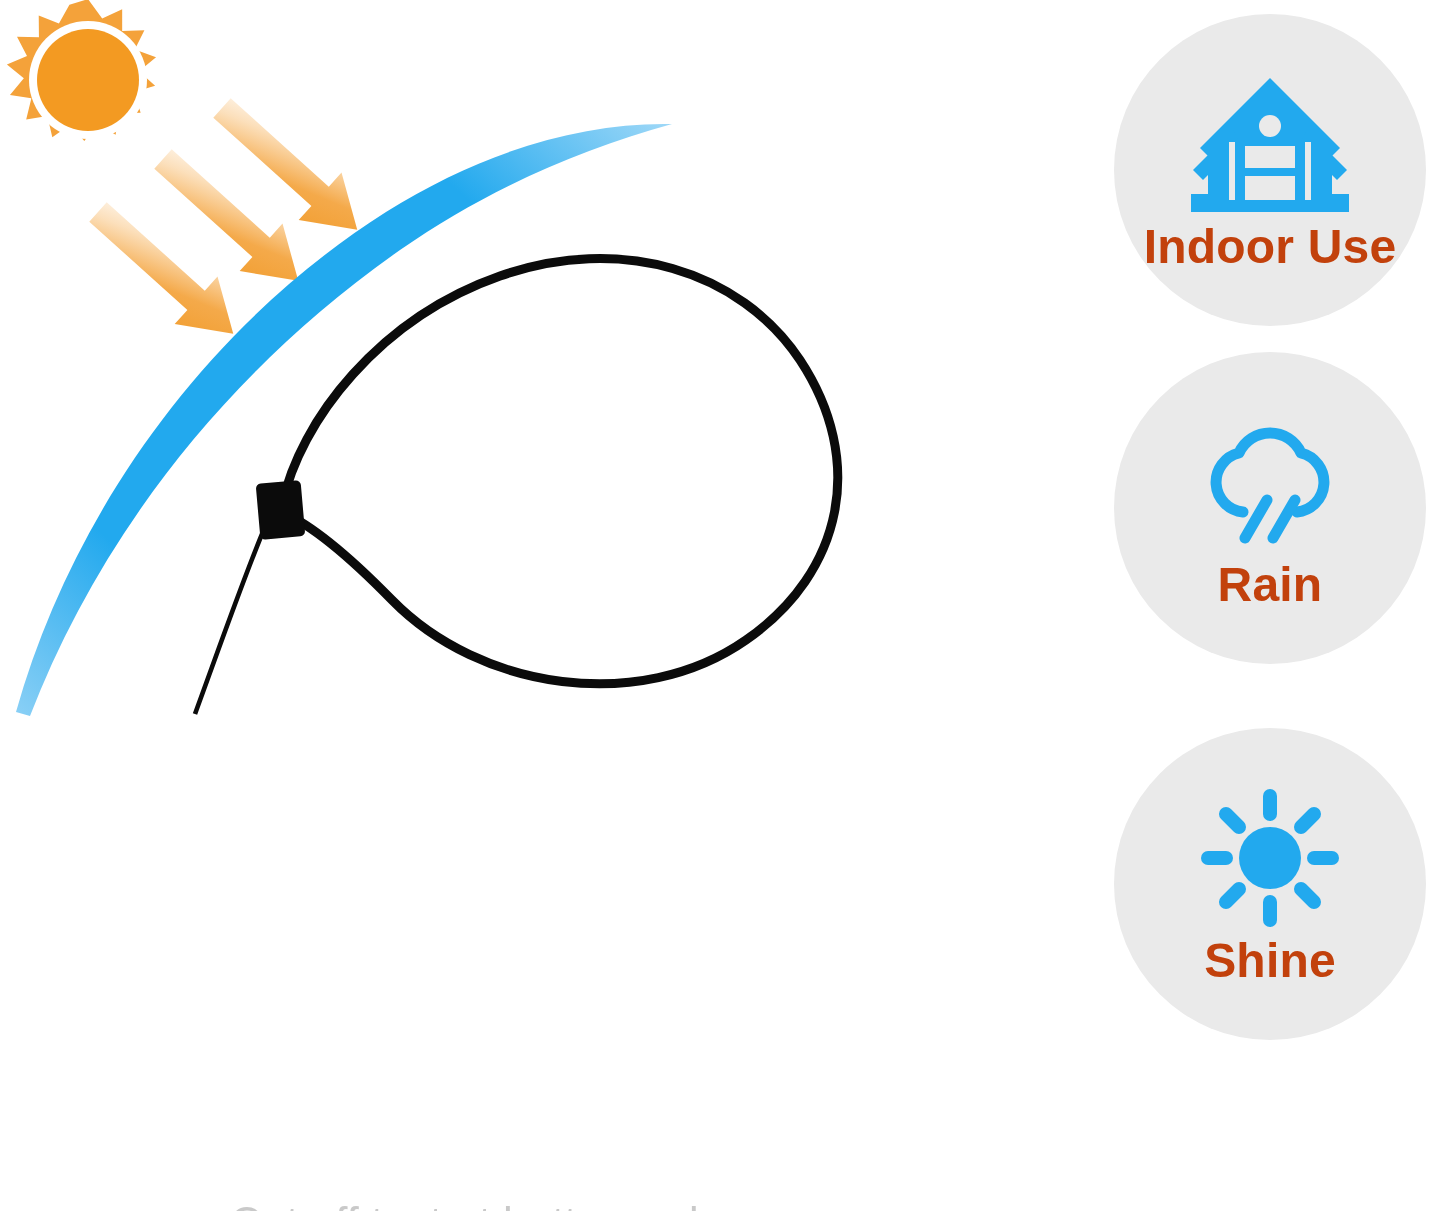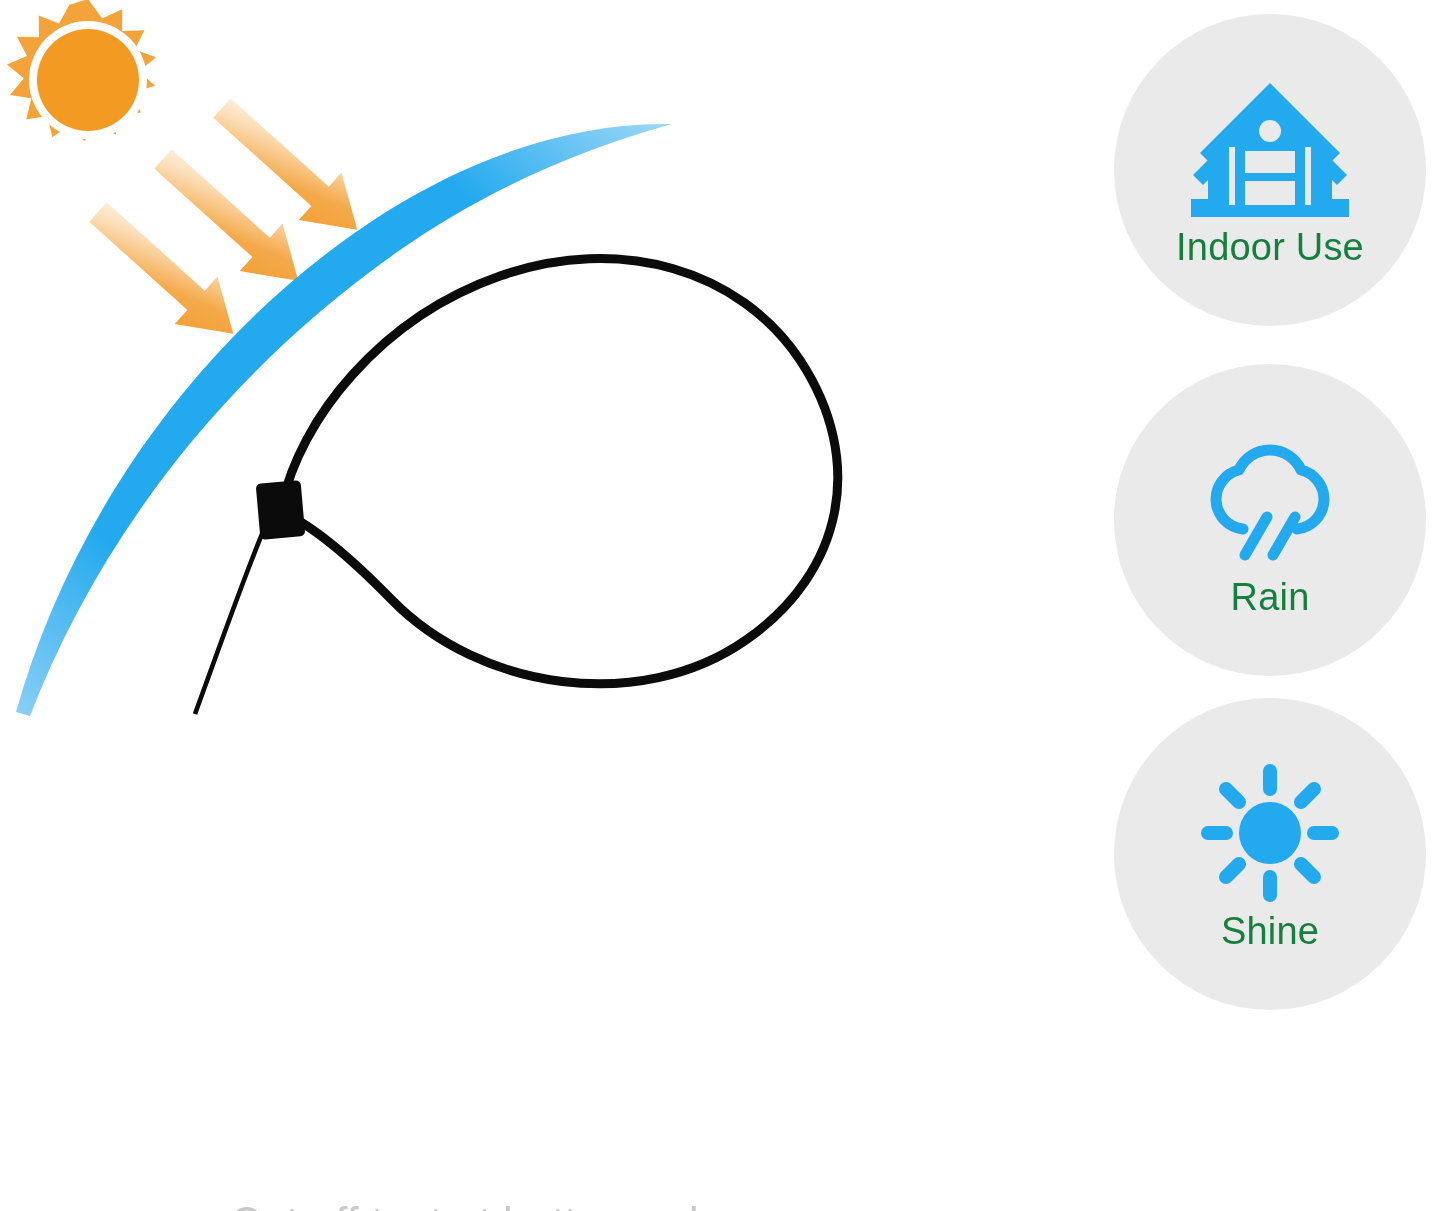--- a/index.html
+++ b/index.html
@@ -19,34 +19,34 @@
   
   .rail{position:absolute;left:1108px;top:0;width:324px;height:1020px;}
   .badge{
     position:absolute;left:6px;width:312px;height:312px;
     border-radius:50%;
     background:#eaeaea;
     display:flex;flex-direction:column;
     align-items:center;justify-content:center;
   }
   .badge-1{top:14px;}
-  .badge-2{top:364px;}
-  .badge-3{top:698px;}
+  .badge-2{top:352px;}
+  .badge-3{top:728px;}
   .badge-icon{
     width:170px;height:150px;
     display:flex;align-items:center;justify-content:center;
     margin-bottom:4px;
   }
   .badge-icon svg{display:block;}
   .badge-label{
-    font-size:38px;
+    font-size:48px;
     line-height:1;
-    color:#15803d;
+    color:#c2410c;
     letter-spacing:0.2px;
-    font-weight:400;
+    font-weight:700;
     white-space:nowrap;
   }
 
   
   .headline{
     position:absolute;left:80px;top:1012px;width:1000px;
   }
   .headline-line{
     font-family:"Liberation Sans Narrow","Liberation Sans", sans-serif;
     font-weight:700;

